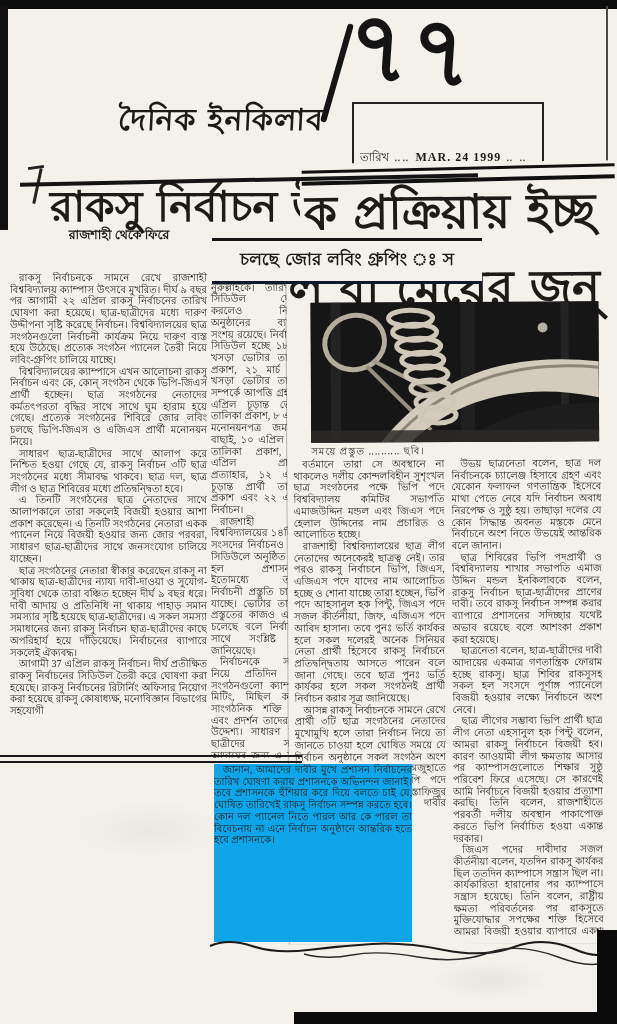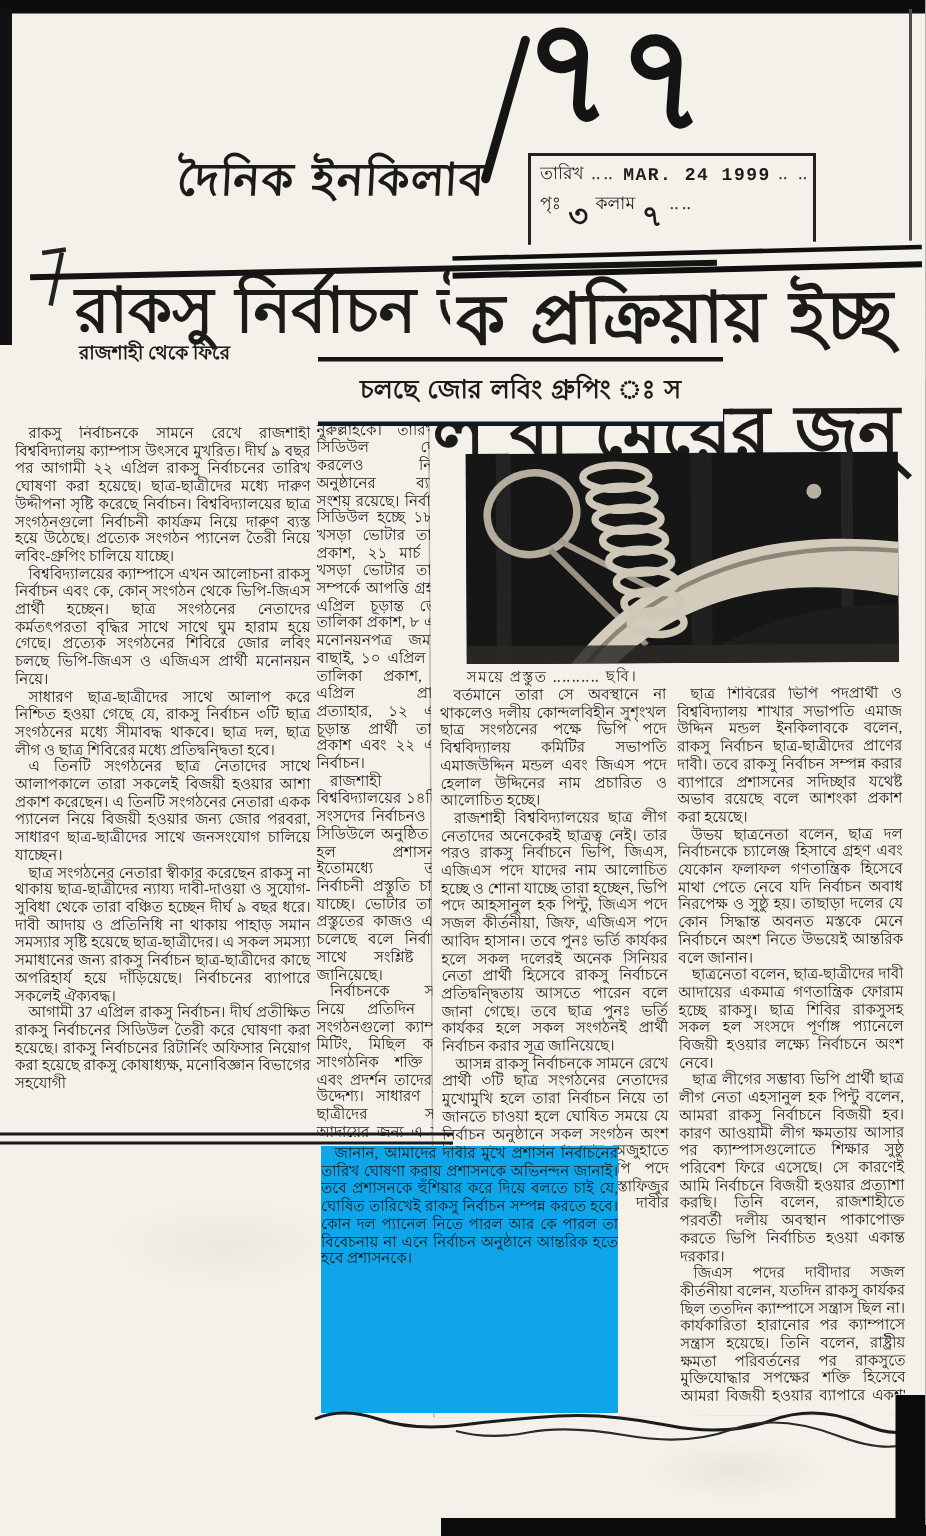--- a/index.html
+++ b/index.html
@@ -16,50 +16,50 @@
   .bottom-bar{left:294px;top:1012px;width:323px;height:12px;background:#0b0b0b;z-index:8;}
   .right-wedge{left:597px;top:930px;width:20px;height:94px;background:#0b0b0b;z-index:8;}
   
   .handnum{left:348px;top:2px;font-size:96px;line-height:1;font-weight:700;
     font-family:"DejaVu Sans",sans-serif;transform:rotate(4deg);color:#141414;}
   .handstroke{left:334px;top:22px;width:6px;height:102px;background:#151515;border-radius:4px;transform:rotate(16deg);}
   .masthead{left:118px;top:96px;font-size:30px;font-weight:800;letter-spacing:1px;
     font-family:"DejaVu Sans","Liberation Sans",sans-serif;transform:skewX(-3deg);}
   .stamp{left:352px;top:102px;width:176px;border:2px solid #222;padding:3px 6px 4px 6px;
     font-size:11.5px;line-height:1.7;background:transparent;}
-  .stamp-row{display:flex;align-items:flex-start;gap:5px;white-space:nowrap;}
-  .stamp-date{font-family:Liberation Mono, monospace;font-weight:700;font-size:12px;letter-spacing:1px;}
+  .stamp-row{display:flex;align-items:flex-end;gap:5px;white-space:nowrap;}
+  .stamp-date{font-family:Liberation Serif, serif;font-weight:700;font-size:12px;letter-spacing:1px;margin-top:40px;}
   .hand-digit{font-size:20px;font-weight:700;font-family:"DejaVu Sans",sans-serif;transform:rotate(-6deg);display:inline-block;}
   .dots{letter-spacing:2px;color:#333;}
   
   .rule-slant-left{left:20px;top:178px;width:458px;height:3.5px;background:#141414;transform:rotate(-1.2deg);z-index:4;}
   .pen7-a{left:28px;top:166px;width:16px;height:3px;background:#222;transform:rotate(-8deg);z-index:4;}
   .pen7-b{left:36px;top:168px;width:3px;height:36px;background:#222;transform:rotate(12deg);z-index:4;}
   .headline-main{left:50px;top:174px;font-size:42px;font-weight:800;white-space:nowrap;z-index:2;
     font-family:"DejaVu Sans","Liberation Sans",sans-serif;}
   .band{left:300px;top:162px;width:317px;height:92px;background:#f4f1ea;z-index:3;transform:rotate(-0.6deg);}
   .band-rule1{left:2px;top:5px;width:313px;height:3px;background:#101010;transform:rotate(-0.8deg);}
   .band-rule2{left:2px;top:16px;width:313px;height:4px;background:#101010;transform:rotate(-0.8deg);}
   .band-line1{left:4px;top:14px;font-size:47px;font-weight:800;white-space:nowrap;overflow:hidden;width:312px;
     font-family:"DejaVu Sans","Liberation Sans",sans-serif;}
-  .byline{left:4px;top:226px;width:198px;text-align:center;font-size:12.5px;font-weight:700;line-height:1.45;z-index:2;}
+  .byline{left:20px;top:226px;width:198px;text-align:center;font-size:12.5px;font-weight:700;line-height:1.45;z-index:2;}
   .kicker{left:212px;top:238px;width:266px;border-top:3px solid #151515;border-bottom:3px solid #0f172a;
     padding:5px 2px 7px 2px;text-align:center;font-size:17px;font-weight:800;z-index:6;background:#f4f1ea;
     font-family:"DejaVu Sans","Liberation Sans",sans-serif;white-space:nowrap;overflow:hidden;}
   
   .panel-b{left:288px;top:252px;width:326px;height:692px;background:#f4f1ea;z-index:2;
     box-shadow:-1px 0 0 rgba(0,0,0,.25);transform:rotate(-0.3deg);}
   .band-line2{left:2px;top:0px;font-size:47px;font-weight:800;white-space:nowrap;overflow:hidden;width:322px;
     font-family:"DejaVu Sans","Liberation Sans",sans-serif;}
   .photo{left:24px;top:50px;width:288px;height:140px;background:#141414;}
   .caption{left:24px;top:191px;width:288px;font-size:10px;color:#2a2824;letter-spacing:1px;white-space:nowrap;overflow:hidden;}
   
   .col{position:absolute;font-size:10px;line-height:11.7px;text-align:justify;overflow:hidden;color:#1d1b18;}
   .col .para{margin:0;text-indent:9px;}
-  .colA{left:10px;top:284px;width:197px;height:488px;z-index:1;}
+  .colA{left:10px;top:272px;width:197px;height:488px;z-index:1;}
   .colB{left:211px;top:270px;width:97px;height:488px;z-index:1;}
   .colB2{left:214px;top:764px;width:198px;height:178px;z-index:4;background:#0ea5e9;}
   .colC{left:6px;top:206px;width:151px;height:478px;}
   .colD{left:164px;top:206px;width:150px;height:478px;}
   .rule-left-end{left:0;top:755px;width:302px;height:4px;border-top:2px solid #1a1a1a;border-bottom:2px solid #1a1a1a;z-index:5;}
   .squiggle{left:208px;top:920px;z-index:7;}
   .sm1{left:70px;top:800px;width:160px;height:60px;background:radial-gradient(closest-side,rgba(0,0,0,0.04),transparent);}
   .sm2{left:430px;top:960px;width:120px;height:40px;background:radial-gradient(closest-side,rgba(0,0,0,0.05),transparent);}
 </style>
 </head>
@@ -160,22 +160,22 @@
     </div>
 
     <div class="abs caption">সময়ে প্রস্তুত ‥‥‥‥‥ ছবি।</div>
 
     <div class="col colC">
         <p class="para">বর্তমানে তারা সে অবস্থানে না থাকলেও দলীয় কোন্দলবিহীন সুশৃংখল ছাত্র সংগঠনের পক্ষে ভিপি পদে বিশ্ববিদ্যালয় কমিটির সভাপতি এমাজউদ্দিন মন্ডল এবং জিএস পদে হেলাল উদ্দিনের নাম প্রচারিত ও আলোচিত হচ্ছে।</p>
         <p class="para">রাজশাহী বিশ্ববিদ্যালয়ের ছাত্র লীগ নেতাদের অনেকেরই ছাত্রত্ব নেই। তার পরও রাকসু নির্বাচনে ভিপি, জিএস, এজিএস পদে যাদের নাম আলোচিত হচ্ছে ও শোনা যাচ্ছে তারা হচ্ছেন, ভিপি পদে আহসানুল হক পিন্টু, জিএস পদে সজল কীর্তনীয়া, জিফ, এজিএস পদে আবিদ হাসান। তবে পুনঃ ভর্তি কার্যকর হলে সকল দলেরই অনেক সিনিয়র নেতা প্রার্থী হিসেবে রাকসু নির্বাচনে প্রতিদ্বন্দ্বিতায় আসতে পারেন বলে জানা গেছে। তবে ছাত্র পুনঃ ভর্তি কার্যকর হলে সকল সংগঠনই প্রার্থী নির্বাচন করার সূত্র জানিয়েছে।</p>
         <p class="para">আসন্ন রাকসু নির্বাচনকে সামনে রেখে প্রার্থী ৩টি ছাত্র সংগঠনের নেতাদের মুখোমুখি হলে তারা নির্বাচন নিয়ে তা জানতে চাওয়া হলে ঘোষিত সময়ে যে নির্বাচন অনুষ্ঠানে সকল সংগঠন অংশ নিতে প্রস্তুত। আমরা কোন অজুহাতে বন্ধ করা ছাত্র দলের ভিপি পদে বিশ্ববিদ্যালয় ছাত্র দল মোস্তাফিজুর রহমান জানান, আমাদের দাবীর নির্বাচনের তারিখ ঘোষণ</p>
       </div>
     <div class="col colD">
+        <p class="para">উভয় ছাত্রনেতা বলেন, ছাত্র দল নির্বাচনকে চ্যালেঞ্জ হিসাবে গ্রহণ এবং যেকোন ফলাফল গণতান্ত্রিক হিসেবে মাথা পেতে নেবে যদি নির্বাচন অবাধ নিরপেক্ষ ও সুষ্ঠু হয়। তাছাড়া দলের যে কোন সিদ্ধান্ত অবনত মস্তকে মেনে নির্বাচনে অংশ নিতে উভয়েই আন্তরিক বলে জানান।</p>
         <p class="para">ছাত্র শিবিরের ভিপি পদপ্রার্থী ও বিশ্ববিদ্যালয় শাখার সভাপতি এমাজ উদ্দিন মন্ডল ইনকিলাবকে বলেন, রাকসু নির্বাচন ছাত্র-ছাত্রীদের প্রাণের দাবী। তবে রাকসু নির্বাচন সম্পন্ন করার ব্যাপারে প্রশাসনের সদিচ্ছার যথেষ্ট অভাব রয়েছে বলে আশংকা প্রকাশ করা হয়েছে।</p>
-        <p class="para">উভয় ছাত্রনেতা বলেন, ছাত্র দল নির্বাচনকে চ্যালেঞ্জ হিসাবে গ্রহণ এবং যেকোন ফলাফল গণতান্ত্রিক হিসেবে মাথা পেতে নেবে যদি নির্বাচন অবাধ নিরপেক্ষ ও সুষ্ঠু হয়। তাছাড়া দলের যে কোন সিদ্ধান্ত অবনত মস্তকে মেনে নির্বাচনে অংশ নিতে উভয়েই আন্তরিক বলে জানান।</p>
         <p class="para">ছাত্রনেতা বলেন, ছাত্র-ছাত্রীদের দাবী আদায়ের একমাত্র গণতান্ত্রিক ফোরাম হচ্ছে রাকসু। ছাত্র শিবির রাকসুসহ সকল হল সংসদে পূর্ণাঙ্গ প্যানেলে বিজয়ী হওয়ার লক্ষ্যে নির্বাচনে অংশ নেবে।</p>
         <p class="para">ছাত্র লীগের সম্ভাব্য ভিপি প্রার্থী ছাত্র লীগ নেতা এহসানুল হক পিন্টু বলেন, আমরা রাকসু নির্বাচনে বিজয়ী হব। কারণ আওয়ামী লীগ ক্ষমতায় আসার পর ক্যাম্পাসগুলোতে শিক্ষার সুষ্ঠু পরিবেশ ফিরে এসেছে। সে কারণেই আমি নির্বাচনে বিজয়ী হওয়ার প্রত্যাশা করছি। তিনি বলেন, রাজশাহীতে পরবর্তী দলীয় অবস্থান পাকাপোক্ত করতে ভিপি নির্বাচিত হওয়া একান্ত দরকার।</p>
         <p class="para">জিএস পদের দাবীদার সজল কীর্তনীয়া বলেন, যতদিন রাকসু কার্যকর ছিল ততদিন ক্যাম্পাসে সন্ত্রাস ছিল না। কার্যকারিতা হারানোর পর ক্যাম্পাসে সন্ত্রাস হয়েছে। তিনি বলেন, রাষ্ট্রীয় ক্ষমতা পরিবর্তনের পর রাকসুতে মুক্তিযোদ্ধার সপক্ষের শক্তি হিসেবে আমরা বিজয়ী হওয়ার ব্যাপারে একশ' ভাগ আশাবাদী। তিনি আরো বলেন, রাকসুতে ছাত্র লীগ বিজয়ী না হলে রাকসু</p>
       </div>
   </div>
 
   <div class="col colB2">
       <p class="para">জানান, আমাদের দাবীর মুখে প্রশাসন নির্বাচনের তারিখ ঘোষণা করায় প্রশাসনকে অভিনন্দন জানাই। তবে প্রশাসনকে হুঁশিয়ার করে দিয়ে বলতে চাই যে, ঘোষিত তারিখেই রাকসু নির্বাচন সম্পন্ন করতে হবে। কোন দল প্যানেল নিতে পারল আর কে পারল তা বিবেচনায় না এনে নির্বাচন অনুষ্ঠানে আন্তরিক হতে হবে প্রশাসনকে।</p>
     </div>
 

